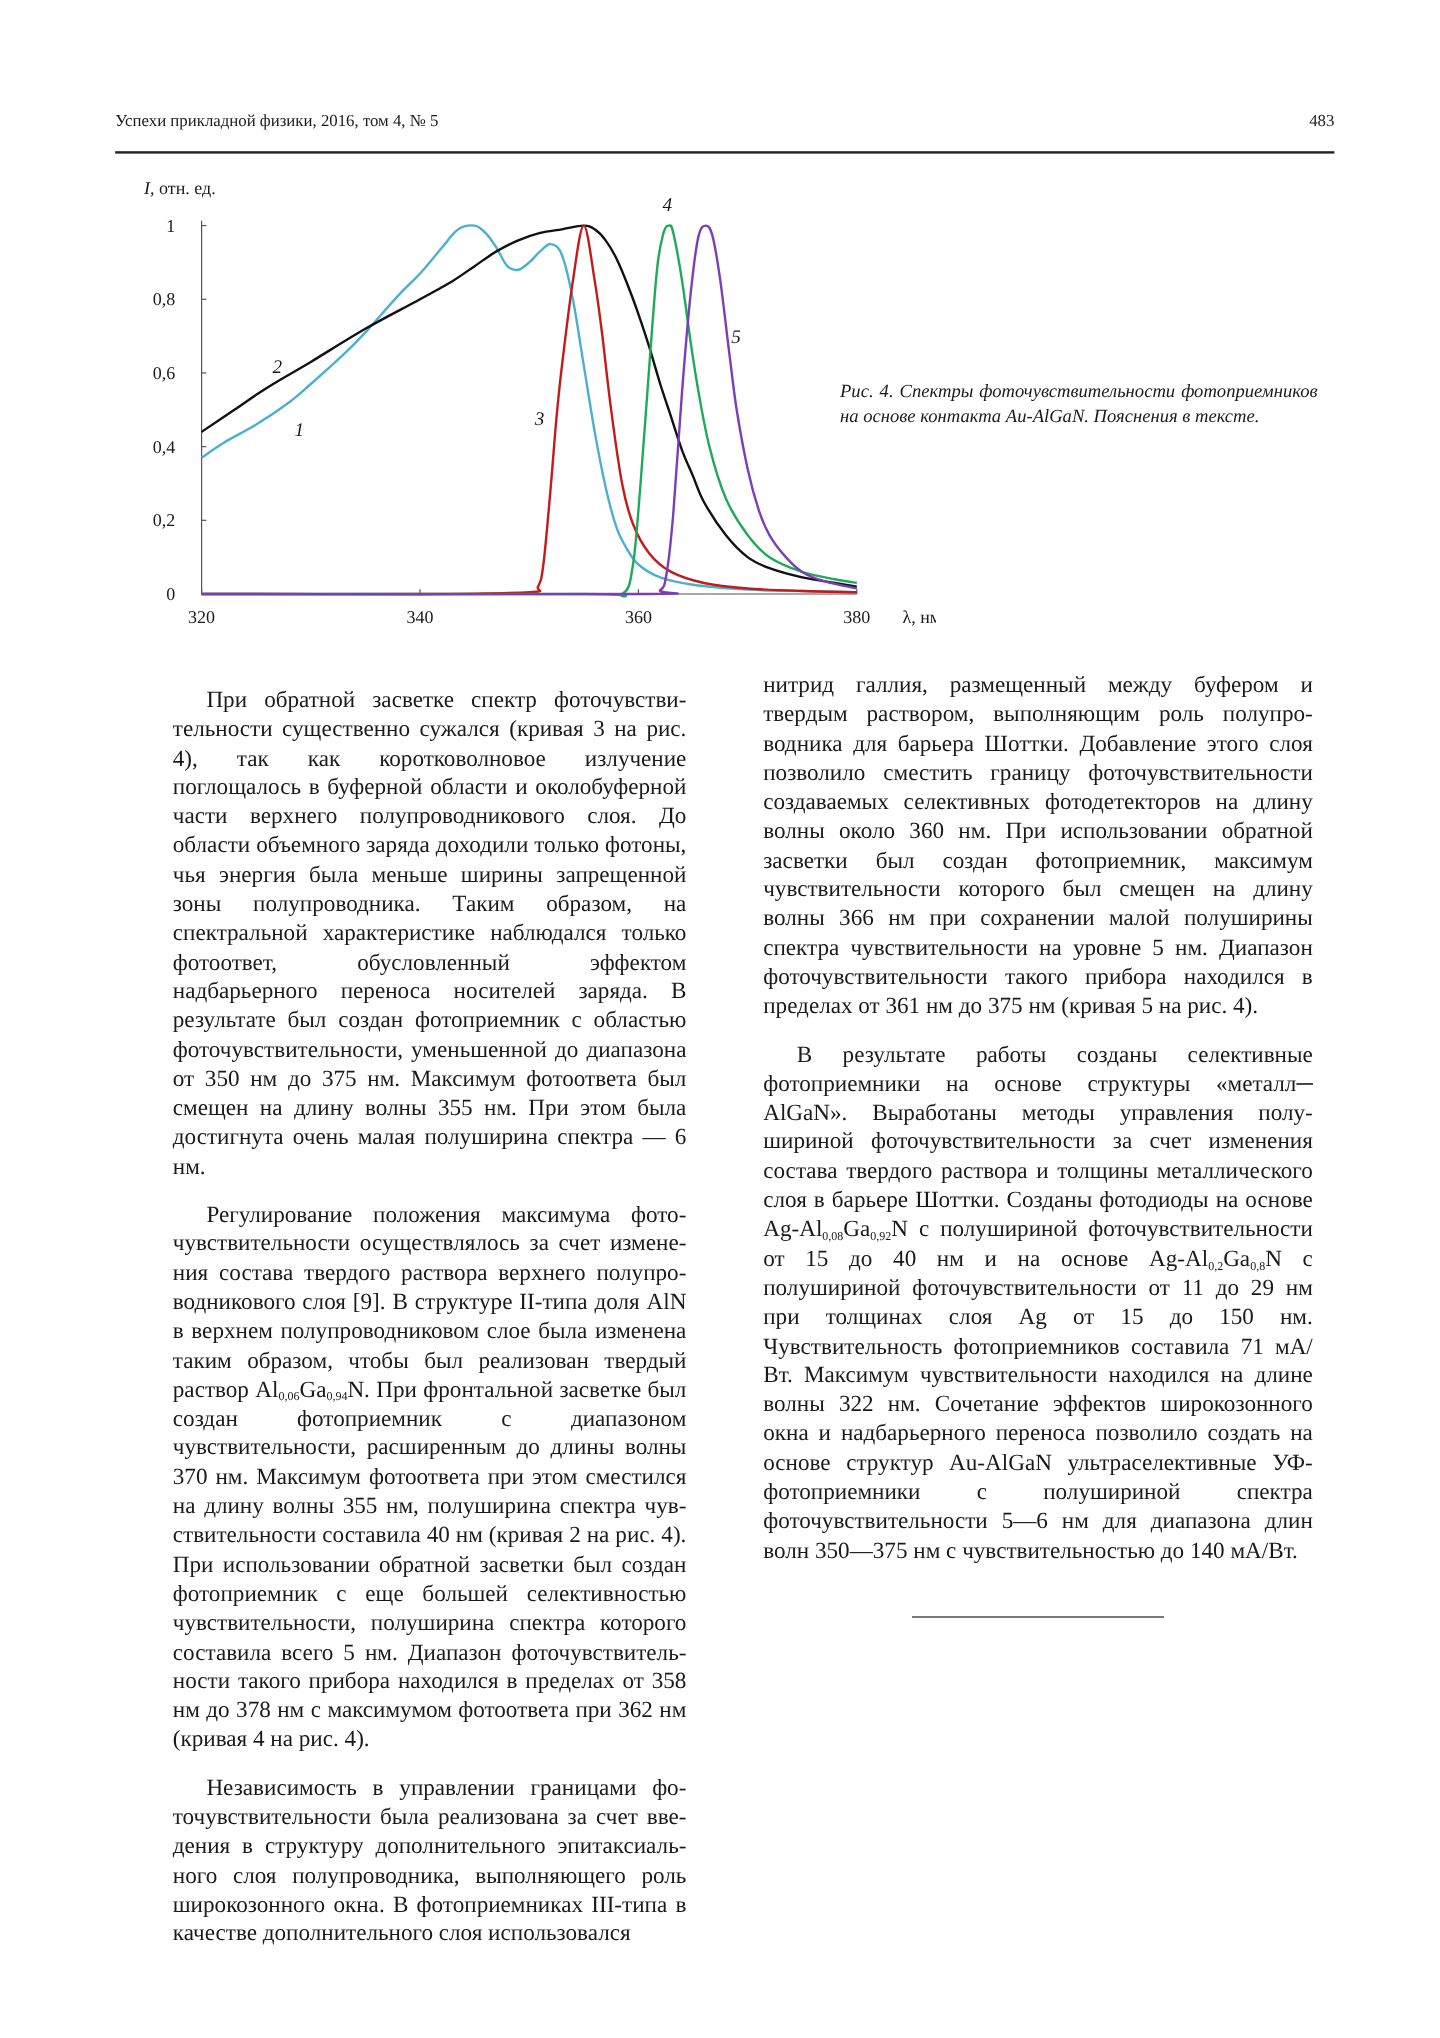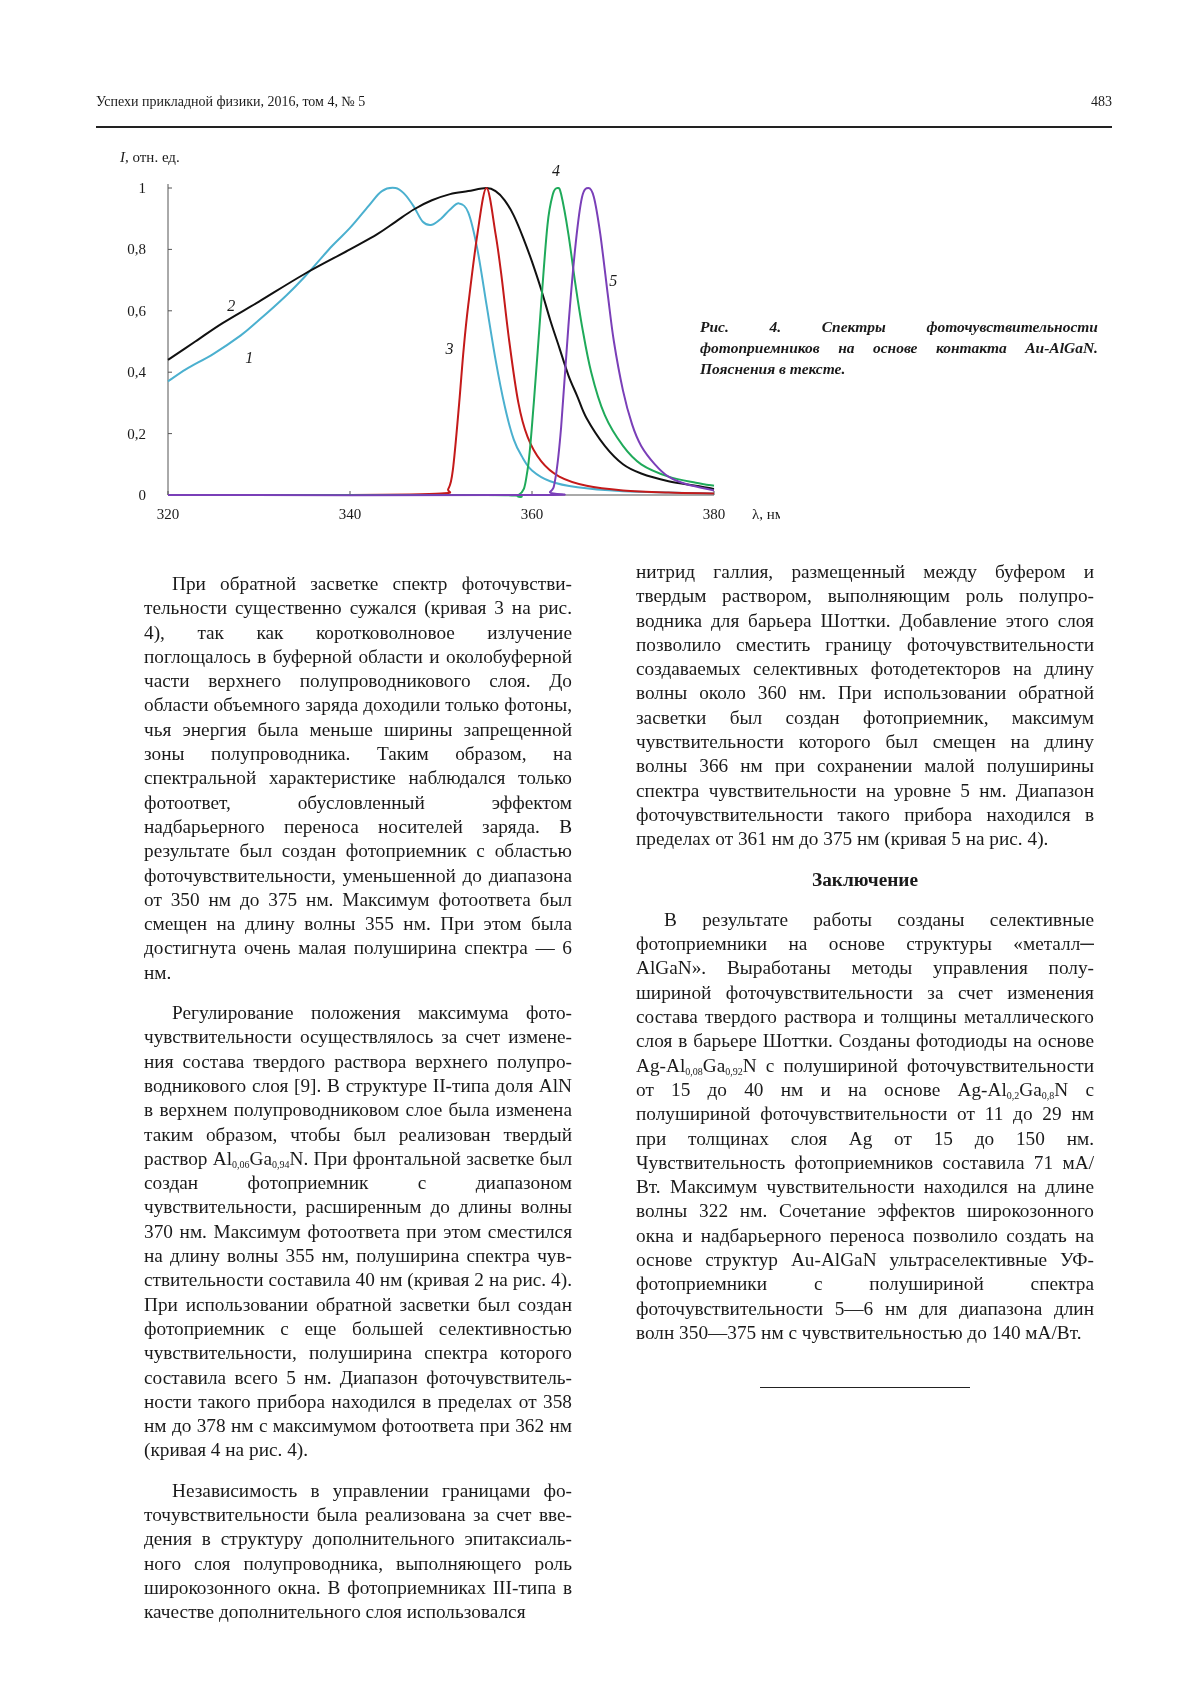--- a/index.html
+++ b/index.html
@@ -9,21 +9,21 @@
             font-size: 14px; }
   .header .journal { position: absolute; left: 0; top: 0; }
   .header .pageno { position: absolute; right: 0; top: 0; margin-left: 24px; }
   .header-rule { position: absolute; left: 96px; top: 126px; width: 1016px; height: 2px; background: #222; }
 
   #chart { position: absolute; left: 0; top: 130px; }
   .tick-label { font-family: "Liberation Serif", serif; font-size: 15px; fill: #1a1a1a; }
   .curve-label { font-family: "Liberation Serif", serif; font-size: 16px; font-style: italic; fill: #1a1a1a; }
 
   .caption { position: absolute; left: 700px; top: 316px; width: 398px;
-             font-size: 15.5px; font-weight: bold; font-style: italic; line-height: 21px;
+             font-size: 15.5px; font-weight: normal; font-style: italic; line-height: 21px;
              text-align: justify; }
 
   .col { position: absolute; font-size: 19.3px; line-height: 24.3px; text-align: justify; }
   .col-left { left: 128px; top: 556px; width: 460px; }
   .col-right { left: 620px; top: 544px; width: 490px; }
   .col p { margin: 16px; text-indent: 28px; hyphens: manual; font-family: Liberation Serif, serif; }
   .col p.noindent { text-indent: 0; }
   .section-title { text-align: center; font-weight: bold; margin: 26px 0 14px 0; text-indent: 0 !important; }
   .footnote-rule { width: 210px; height: 1px; background: #222; margin: 42px auto 24px auto; }
   .ack { font-style: italic; }
@@ -86,16 +86,15 @@
 <div class="caption">Рис. 4. Спектры фоточувствительности фотоприемников на основе контакта Au-AlGaN. Пояснения в тексте.</div>
 
 <div class="col col-left">
   <p>При обратной засветке спектр фоточувстви­тельности существенно сужался (кривая 3 на рис. 4), так как коротковолновое излучение поглощалось в буферной области и околобуферной части верхне­го полупроводникового слоя. До области объемно­го заряда доходили только фотоны, чья энергия была меньше ширины запрещенной зоны полу­проводника. Таким образом, на спектральной ха­рактеристике наблюдался только фотоответ, обу­словленный эффектом надбарьерного переноса носителей заряда. В результате был создан фото­приемник с областью фоточувствительности, уменьшенной до диапазона от 350 нм до 375 нм. Максимум фотоответа был смещен на длину вол­ны 355 нм. При этом была достигнута очень малая полуширина спектра — 6 нм.</p>
   <p><span>Регулирование положения максимума фото­чувствительности осуществлялось за счет измене­ния состава твердого раствора верхнего полупро­водникового слоя [9]. В структуре II-типа доля AlN в верхнем полупроводниковом слое была из­менена таким образом, чтобы был реализован твердый раствор Al</span><sub>0,06</sub><span>Ga</span><sub>0,94</sub><span>N. При фронтальной засветке был создан фотоприемник с диапазоном чувствительности, расширенным до длины волны 370 нм. Максимум фотоответа при этом сместился на длину волны 355 нм, полуширина спектра чув­ствительности составила 40 нм (кривая 2 на рис. 4). При использовании обратной засветки был создан фотоприемник с еще большей селективностью чувствительности, полуширина спектра которого составила всего 5 нм. Диапазон фоточувствитель­ности такого прибора находился в пределах от 358 нм до 378 нм с максимумом фотоответа при 362 нм (кривая 4 на рис. 4).</span></p>
   <p>Независимость в управлении границами фо­точувствительности была реализована за счет вве­дения в структуру дополнительного эпитаксиаль­ного слоя полупроводника, выполняющего роль широкозонного окна. В фотоприемниках III-типа в качестве дополнительного слоя использовался</p>
 </div>
 
 <div class="col col-right">
   <p class="noindent">нитрид галлия, размещенный между буфером и твердым раствором, выполняющим роль полупро­водника для барьера Шоттки. Добавление этого слоя позволило сместить границу фоточувстви­тельности создаваемых селективных фотодетекторов на длину волны около 360 нм. При использовании обратной засветки был создан фотоприемник, максимум чувствительности которого был смещен на длину волны 366 нм при сохранении малой по­луширины спектра чувствительности на уровне 5 нм. Диапазон фоточувствительности такого при­бора находился в пределах от 361 нм до 375 нм (кривая 5 на рис. 4).</p>
-  <p class="section-title">Заключение</p>
   <p><span>В результате работы созданы селективные фотоприемники на основе структуры «металл─ AlGaN». Выработаны методы управления полу­шириной фоточувствительности за счет изменения состава твердого раствора и толщины металличе­ского слоя в барьере Шоттки. Созданы фотодиоды на основе Ag-Al</span><sub>0,08</sub><span>Ga</span><sub>0,92</sub><span>N с полушириной фото­чувствительности от 15 до 40 нм и на основе Ag-Al</span><sub>0,2</sub><span>Ga</span><sub>0,8</sub><span>N с полушириной фоточувствитель­ности от 11 до 29 нм при толщинах слоя Ag от 15 до 150 нм. Чувствительность фотоприемников со­ставила 71 мА/Вт. Максимум чувствительности находился на длине волны 322 нм. Сочетание эф­фектов широкозонного окна и надбарьерного переноса позволило создать на основе структур Au-AlGaN ультраселективные УФ-фотоприемники с полушириной спектра фоточувствительности 5—6 нм для диапазона длин волн 350—375 нм с чувствительностью до 140 мА/Вт.</span></p>
   <div class="footnote-rule"></div>
 </div>
 
 </body></html>

